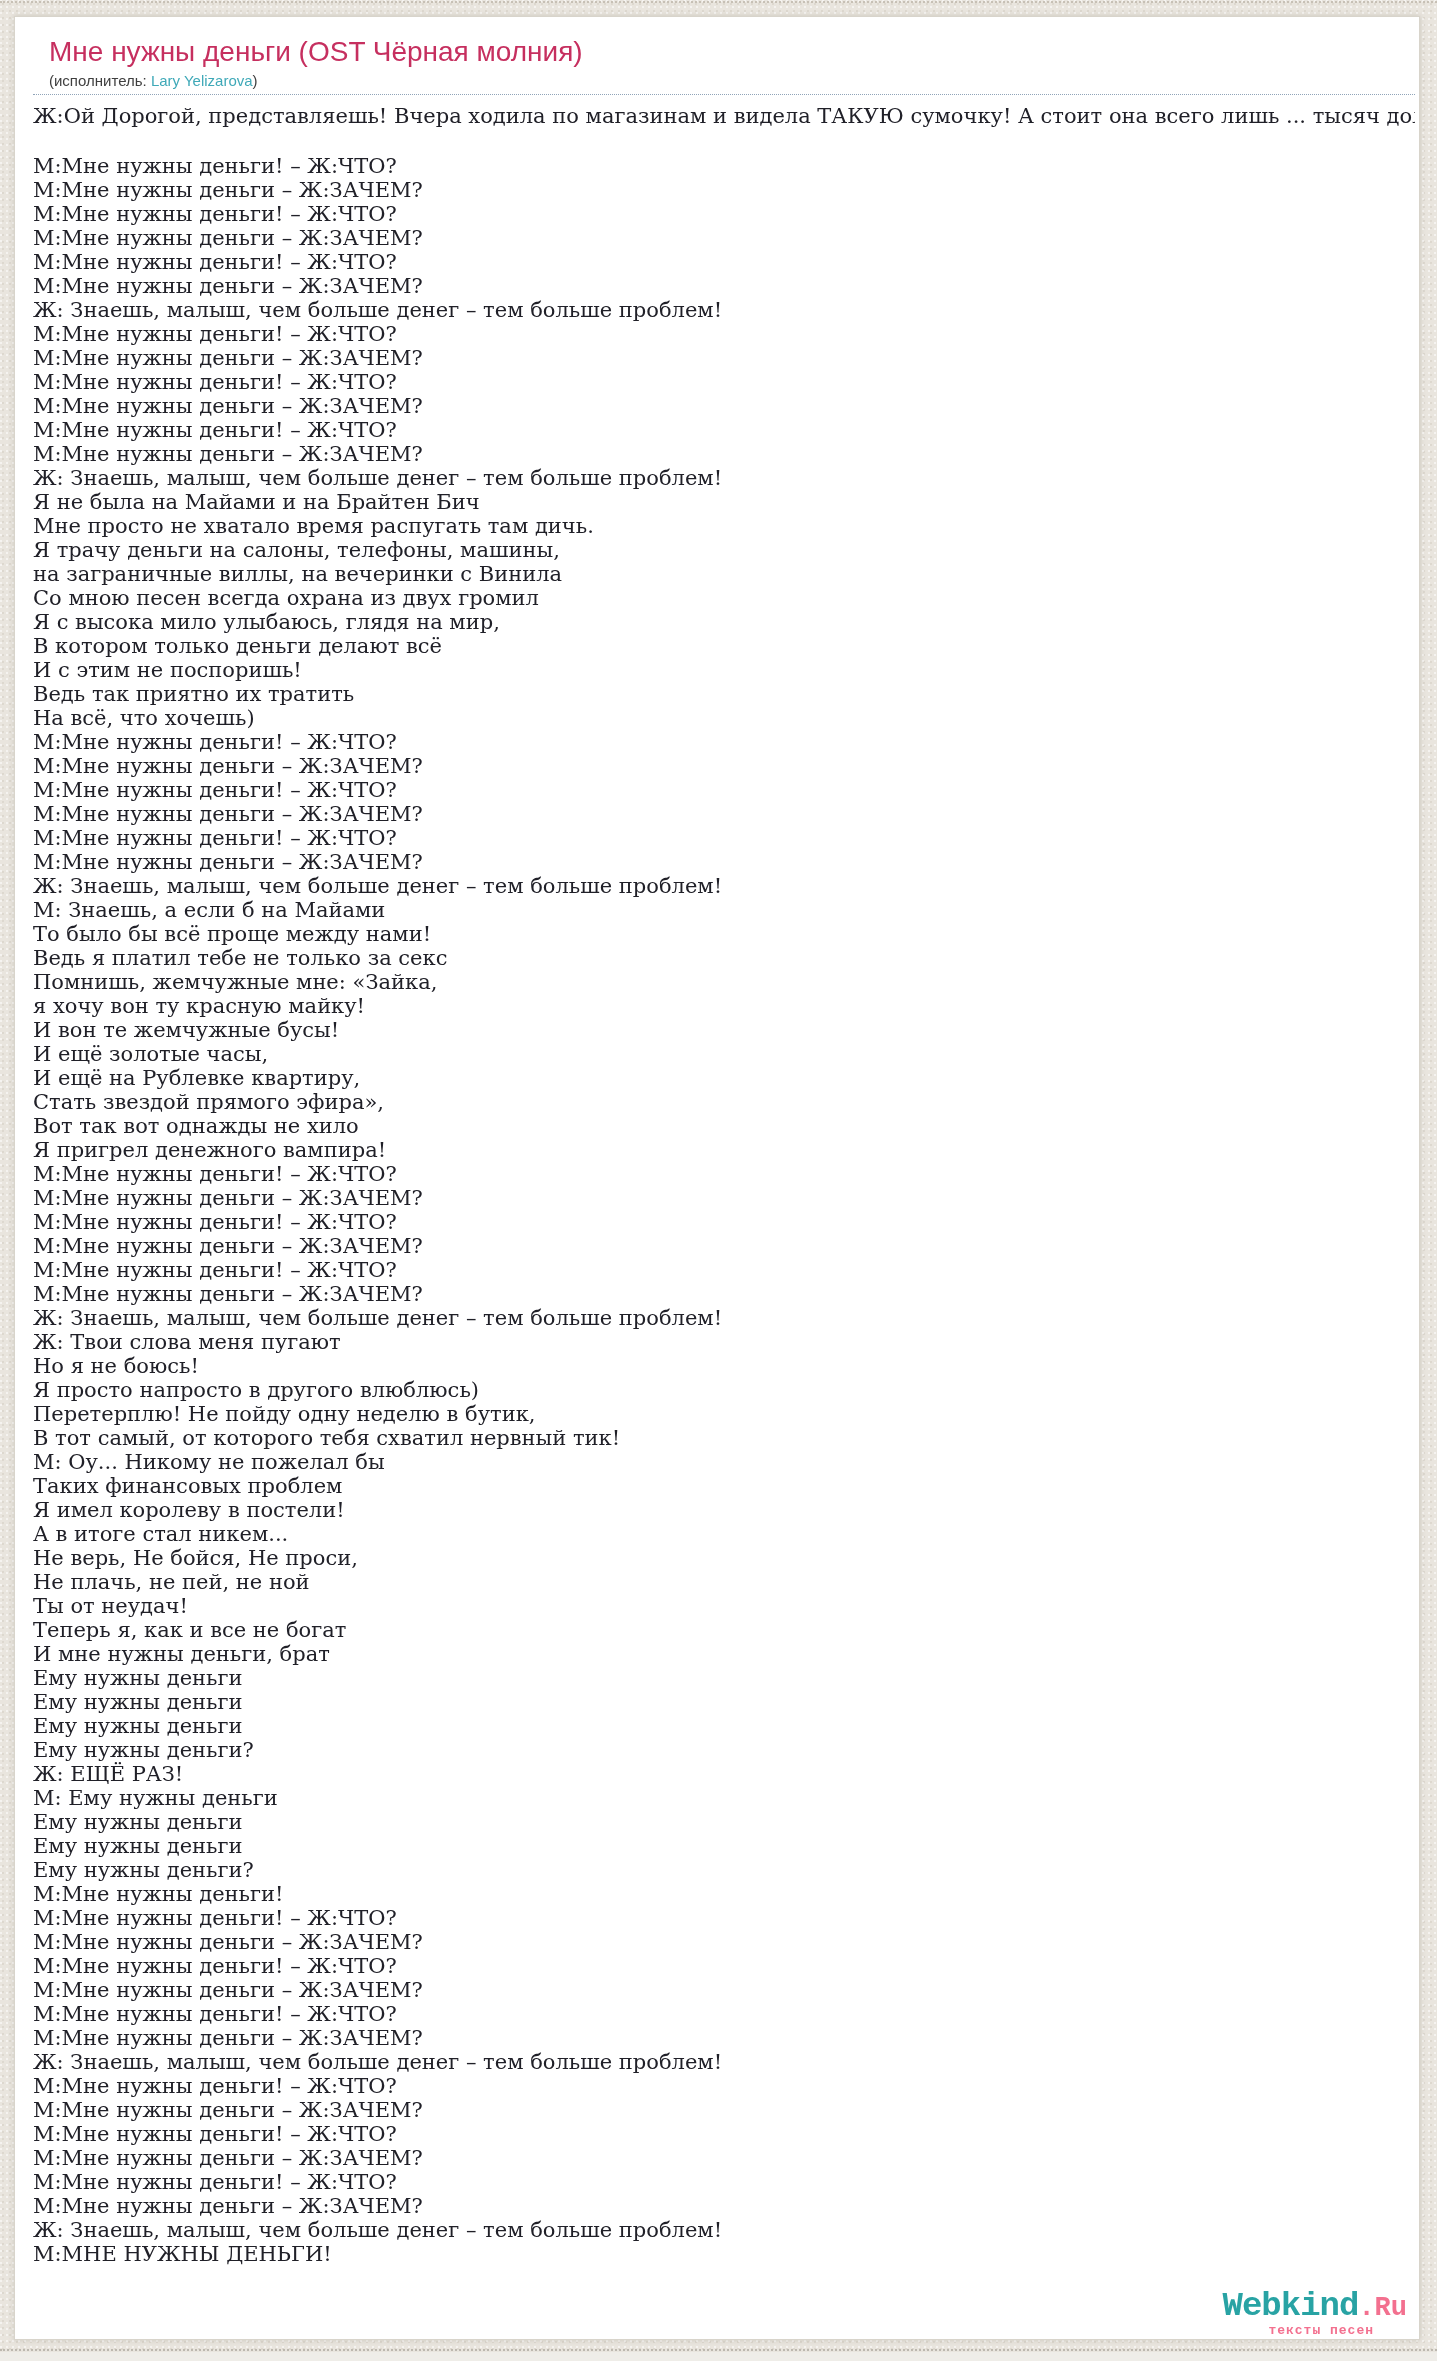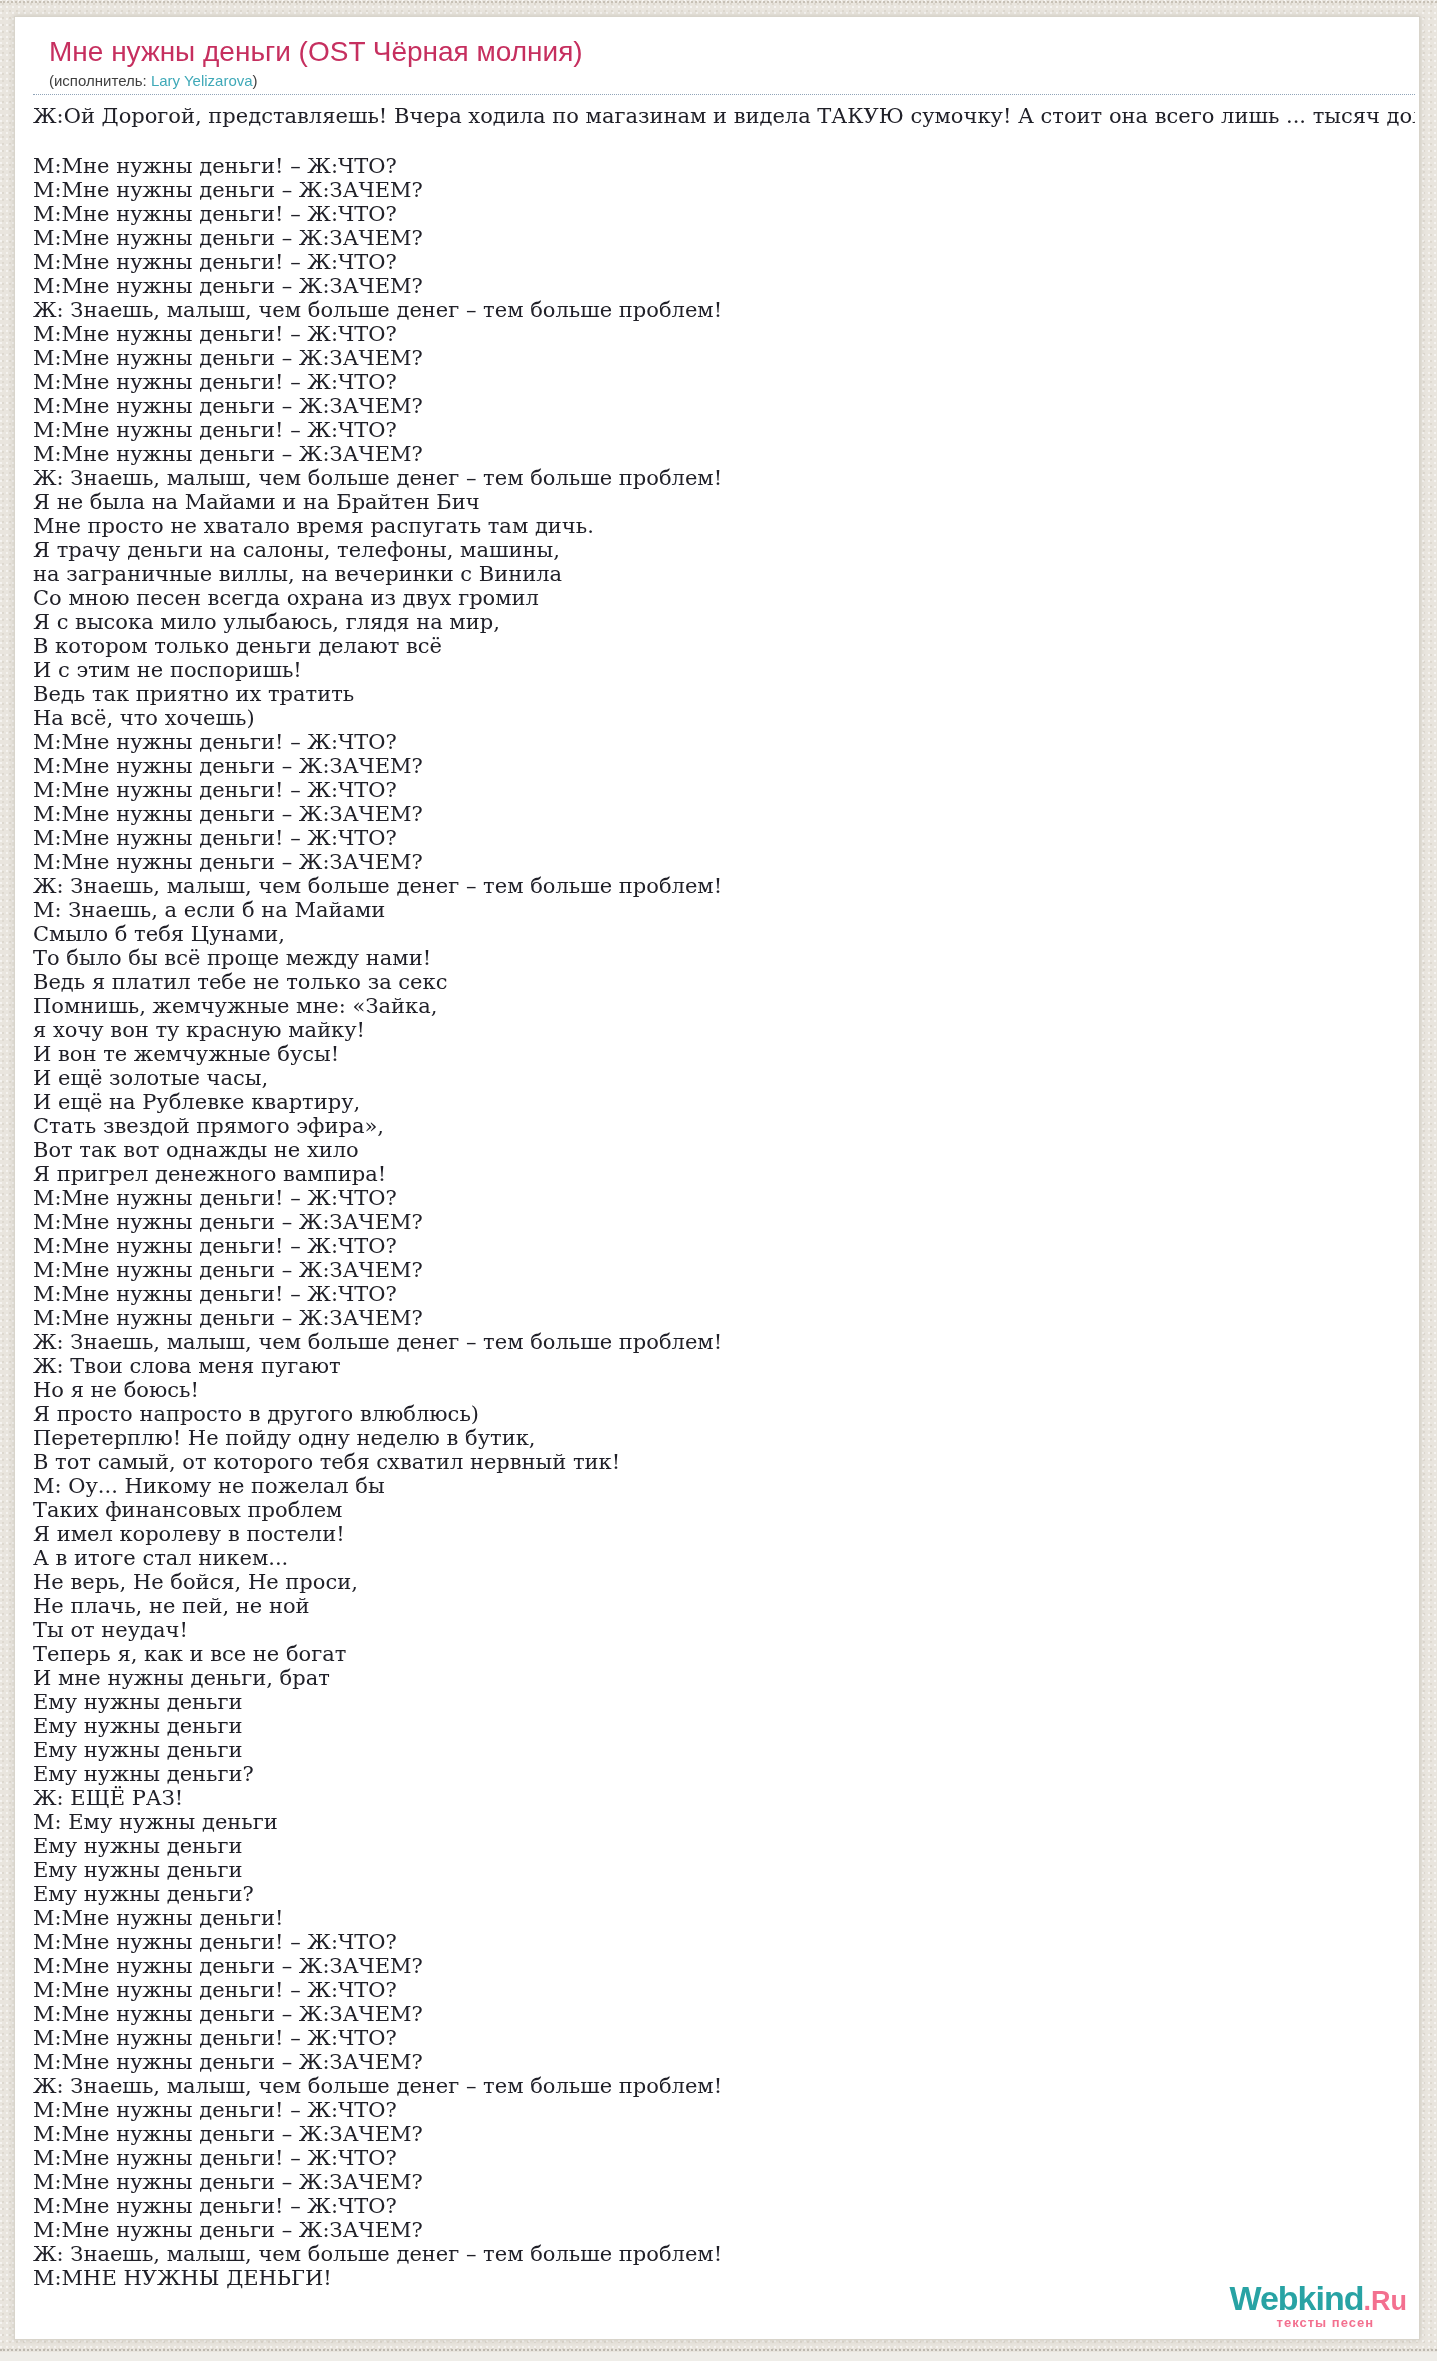--- a/index.html
+++ b/index.html
@@ -34,22 +34,22 @@
   .header-sep{margin-top:3px;border-bottom:1px dotted #90a4b8;height:0;}
 
   .lyrics{color:var(--lyrics-text,#202028);}
   .intro-line{
     margin-top:9px;font-size:21px;line-height:24px;white-space:nowrap;overflow:hidden;
   }
   .intro-gap{height:26px;}
   .lyric-line{font-size:21px;line-height:24px;white-space:nowrap;}
 
   .logo{
-    position:absolute;right:12px;bottom:10px;text-align:right;
-    font-family:Liberation Sans, sans-serif;font-weight:bold;cursor:pointer;line-height:1;
+    position:absolute;right:12px;bottom:2px;text-align:right;
+    font-family:Liberation Mono, monospace;font-weight:bold;cursor:pointer;line-height:1;
   }
   .logo-main{font-size:34px;letter-spacing:-1px;color:var(--logo-teal,#28a3a4);}
   .logo-suffix{font-size:27px;color:var(--logo-pink,#f3708f);}
   .logo-tagline{
     font-size:13px;color:var(--logo-pink,#f3708f);letter-spacing:1px;
     margin-top:1px;padding-right:33px;
   }
 </style>
 </head>
 <body>
@@ -93,21 +93,20 @@
         <div class="lyric-line">Ведь так приятно их тратить</div>
         <div class="lyric-line">На всё, что хочешь)</div>
         <div class="lyric-line">М:Мне нужны деньги! – Ж:ЧТО?</div>
         <div class="lyric-line">М:Мне нужны деньги – Ж:ЗАЧЕМ?</div>
         <div class="lyric-line">М:Мне нужны деньги! – Ж:ЧТО?</div>
         <div class="lyric-line">М:Мне нужны деньги – Ж:ЗАЧЕМ?</div>
         <div class="lyric-line">М:Мне нужны деньги! – Ж:ЧТО?</div>
         <div class="lyric-line">М:Мне нужны деньги – Ж:ЗАЧЕМ?</div>
         <div class="lyric-line">Ж: Знаешь, малыш, чем больше денег – тем больше проблем!</div>
         <div class="lyric-line">М: Знаешь, а если б на Майами</div>
-        <div class="lyric-line">Смыло б тебя Цунами,</div>
         <div class="lyric-line">То было бы всё проще между нами!</div>
         <div class="lyric-line">Ведь я платил тебе не только за секс</div>
         <div class="lyric-line">Помнишь, жемчужные мне: «Зайка,</div>
         <div class="lyric-line">я хочу вон ту красную майку!</div>
         <div class="lyric-line">И вон те жемчужные бусы!</div>
         <div class="lyric-line">И ещё золотые часы,</div>
         <div class="lyric-line">И ещё на Рублевке квартиру,</div>
         <div class="lyric-line">Стать звездой прямого эфира»,</div>
         <div class="lyric-line">Вот так вот однажды не хило</div>
         <div class="lyric-line">Я пригрел денежного вампира!</div>

